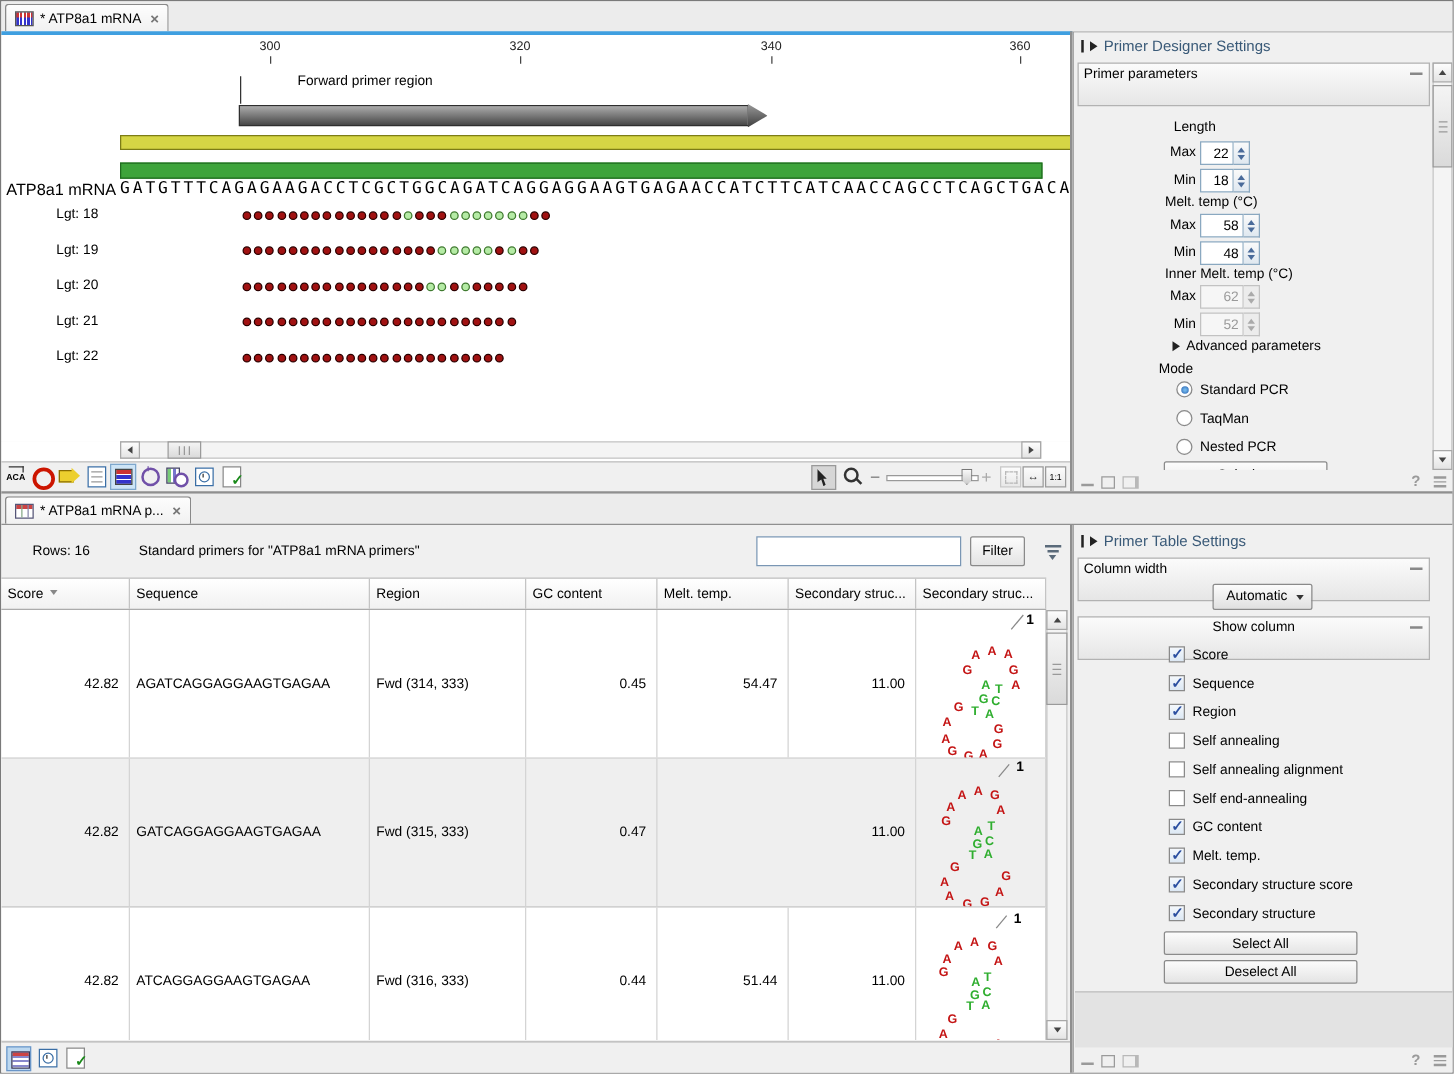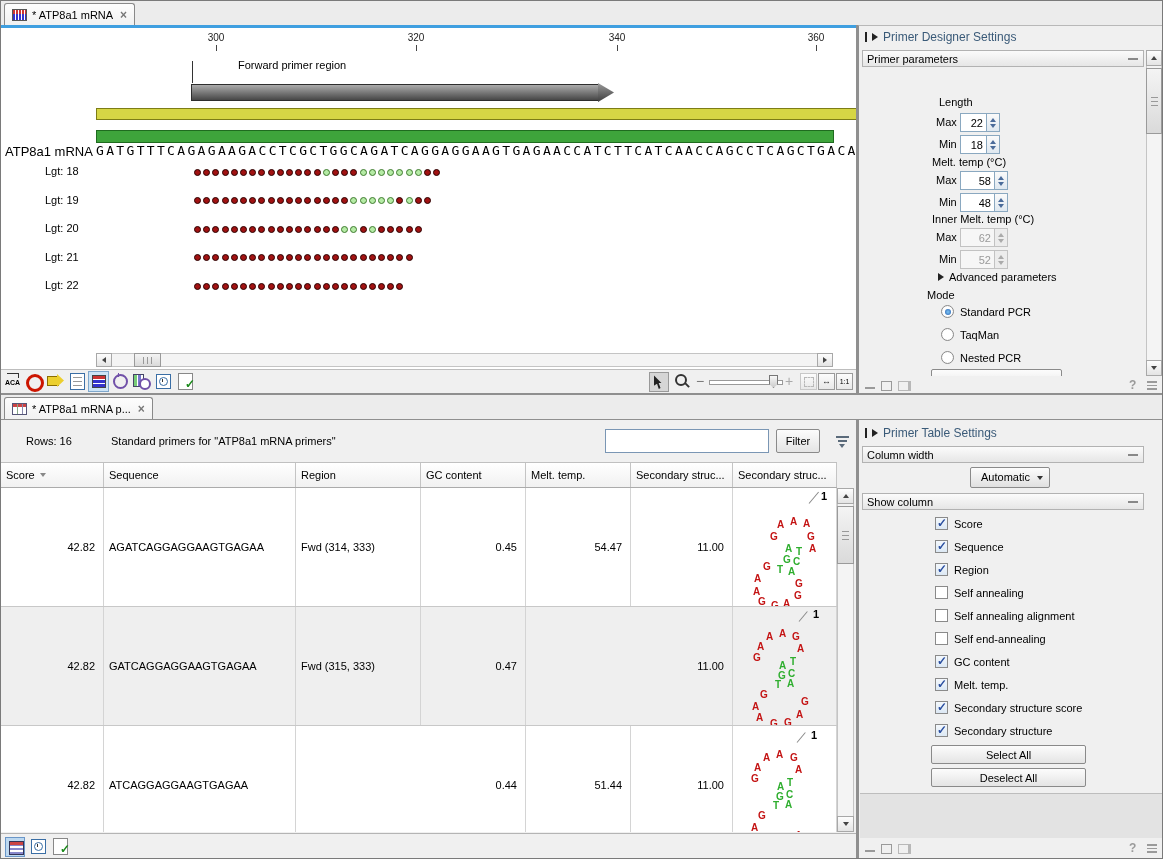--- a/index.html
+++ b/index.html
@@ -94,21 +94,21 @@
   .fitbtn.dim{border-color:#c8c8c8;color:#bbb;}
   .dashbox{width:8px;height:8px;border:1px dashed #b8b8b8;margin:3px auto;}
   .fitarrow{font-size:9px;color:#333;line-height:14px;}
   
   .panel{position:absolute;left:857px;width:306px;background:#f0f0f0;border-left:1px solid #8f8f8f;box-sizing:border-box;}
   .ptop{top:24px;height:368px;border-top:1px solid #b8b8b8;}
   .pbottom{top:419px;height:440px;}
   .phead{position:absolute;left:6px;display:flex;align-items:center;gap:5px;color:#3a5a78;font-size:12px;}
   .hbar{width:2px;height:10px;background:#222;}
   .htri{width:0;height:0;border-left:6px solid #222;border-top:4px solid transparent;border-bottom:4px solid transparent;}
-  .groupbar{position:absolute;left:3px;right:20px;height:17px;background:linear-gradient(#fbfbfb,#e6e6e6);
+  .groupbar{position:absolute;left:3px;right:20px;height:35px;background:linear-gradient(#fbfbfb,#e6e6e6);
      border:1px solid #b2b2b2;box-sizing:border-box;font-size:11px;padding:2px 4px;}
   .groupbar .minz{position:absolute;right:5px;top:7px;width:10px;height:2px;background:#888;}
   .spinrow{position:absolute;height:19px;}
   .spinval{position:absolute;background:#fff;border:1px solid #8aa8c0;box-sizing:border-box;height:19px;
      text-align:right;padding:3px 3px 0 0;}
   .spinbtns{position:absolute;width:13px;height:19px;border:1px solid #8aa8c0;border-left:none;box-sizing:border-box;
      background:linear-gradient(#fafafa,#dfe8f0);display:flex;flex-direction:column;align-items:center;justify-content:center;gap:2px;}
   .spinbtns .arrU{border-bottom-color:#4a6b9a;border-width:3px;border-bottom-width:4px;}
   .spinbtns .arrD{border-top-color:#4a6b9a;border-width:3px;border-top-width:4px;}
   .dis .spinval{color:#9a9a9a;border-color:#c2c2c2;background:#f6f6f6;}
@@ -616,20 +616,21 @@
             <div class="sletter" style="left: 23px; top: 105px; color: rgb(196, 20, 20);">A</div>
             <div class="sletter" style="left: 37px; top: 111px; color: rgb(196, 20, 20);">G</div>
             <div class="sletter" style="left: 51px; top: 110px; color: rgb(196, 20, 20);">G</div>
             <div class="sletter" style="left: 63px; top: 102px; color: rgb(196, 20, 20);">A</div>
             <div class="sletter" style="left: 68px; top: 89px; color: rgb(196, 20, 20);">G</div>
           </div>
         </div>
         <div class="trow" style="top: 238px;">
           <div class="td r" style="left: 0px; width: 103px;">42.82</div>
           <div class="td l" style="left: 103px; width: 192px;">ATCAGGAGGAAGTGAGAA</div>
+          <div class="td l" style="left: 295px; width: 125px;">Fwd (316, 333)</div>
           <div class="td r" style="left: 420px; width: 105px;">0.44</div>
           <div class="td r" style="left: 525px; width: 105px;">51.44</div>
           <div class="td r" style="left: 630px; width: 102px;">11.00</div>
           <div class="td structcell" style="left: 732px; width: 104px;">
             <div class="snum" style="left: 78px; top: 3px;">1</div>
             <div class="sline" style="left: 64px; top: 16px; width: 13px; transform: rotate(-50deg);"></div>
             <div class="sletter" style="left: 30px; top: 26px; color: rgb(196, 20, 20);">A</div>
             <div class="sletter" style="left: 43px; top: 23px; color: rgb(196, 20, 20);">A</div>
             <div class="sletter" style="left: 57px; top: 26px; color: rgb(196, 20, 20);">G</div>
             <div class="sletter" style="left: 21px; top: 36px; color: rgb(196, 20, 20);">A</div>
@@ -685,21 +686,21 @@
       <span>Primer Table Settings</span>
     </div>
     <div class="groupbar" style="top:26px;">
       <span>Column width</span>
       <span class="minz"></span>
     </div>
     <div class="dropdown" style="left:111px;top:47px;width:80px;">
       <span>Automatic</span>
       <span class="arr arrD"></span>
     </div>
-    <div class="groupbar" style="top:73px;">
+    <div class="groupbar" style="top:73px;text-align:center;">
       <span>Show column</span>
       <span class="minz"></span>
     </div>
     <div id="showcols">
         <div class="cbox ck" style="left: 76px; top: 97px;"></div>
         <div class="clabel" style="left: 95px; top: 98px;">Score</div>
         <div class="cbox ck" style="left: 76px; top: 120px;"></div>
         <div class="clabel" style="left: 95px; top: 121px;">Sequence</div>
         <div class="cbox ck" style="left: 76px; top: 143px;"></div>
         <div class="clabel" style="left: 95px; top: 144px;">Region</div>

